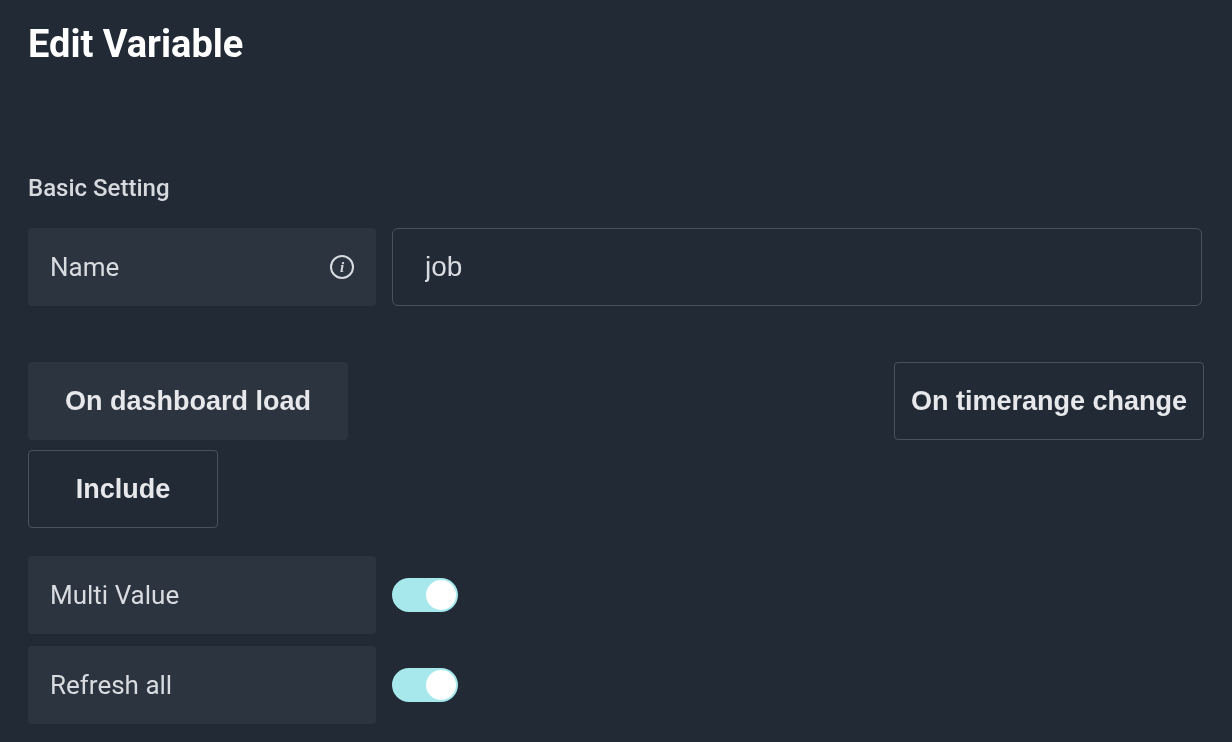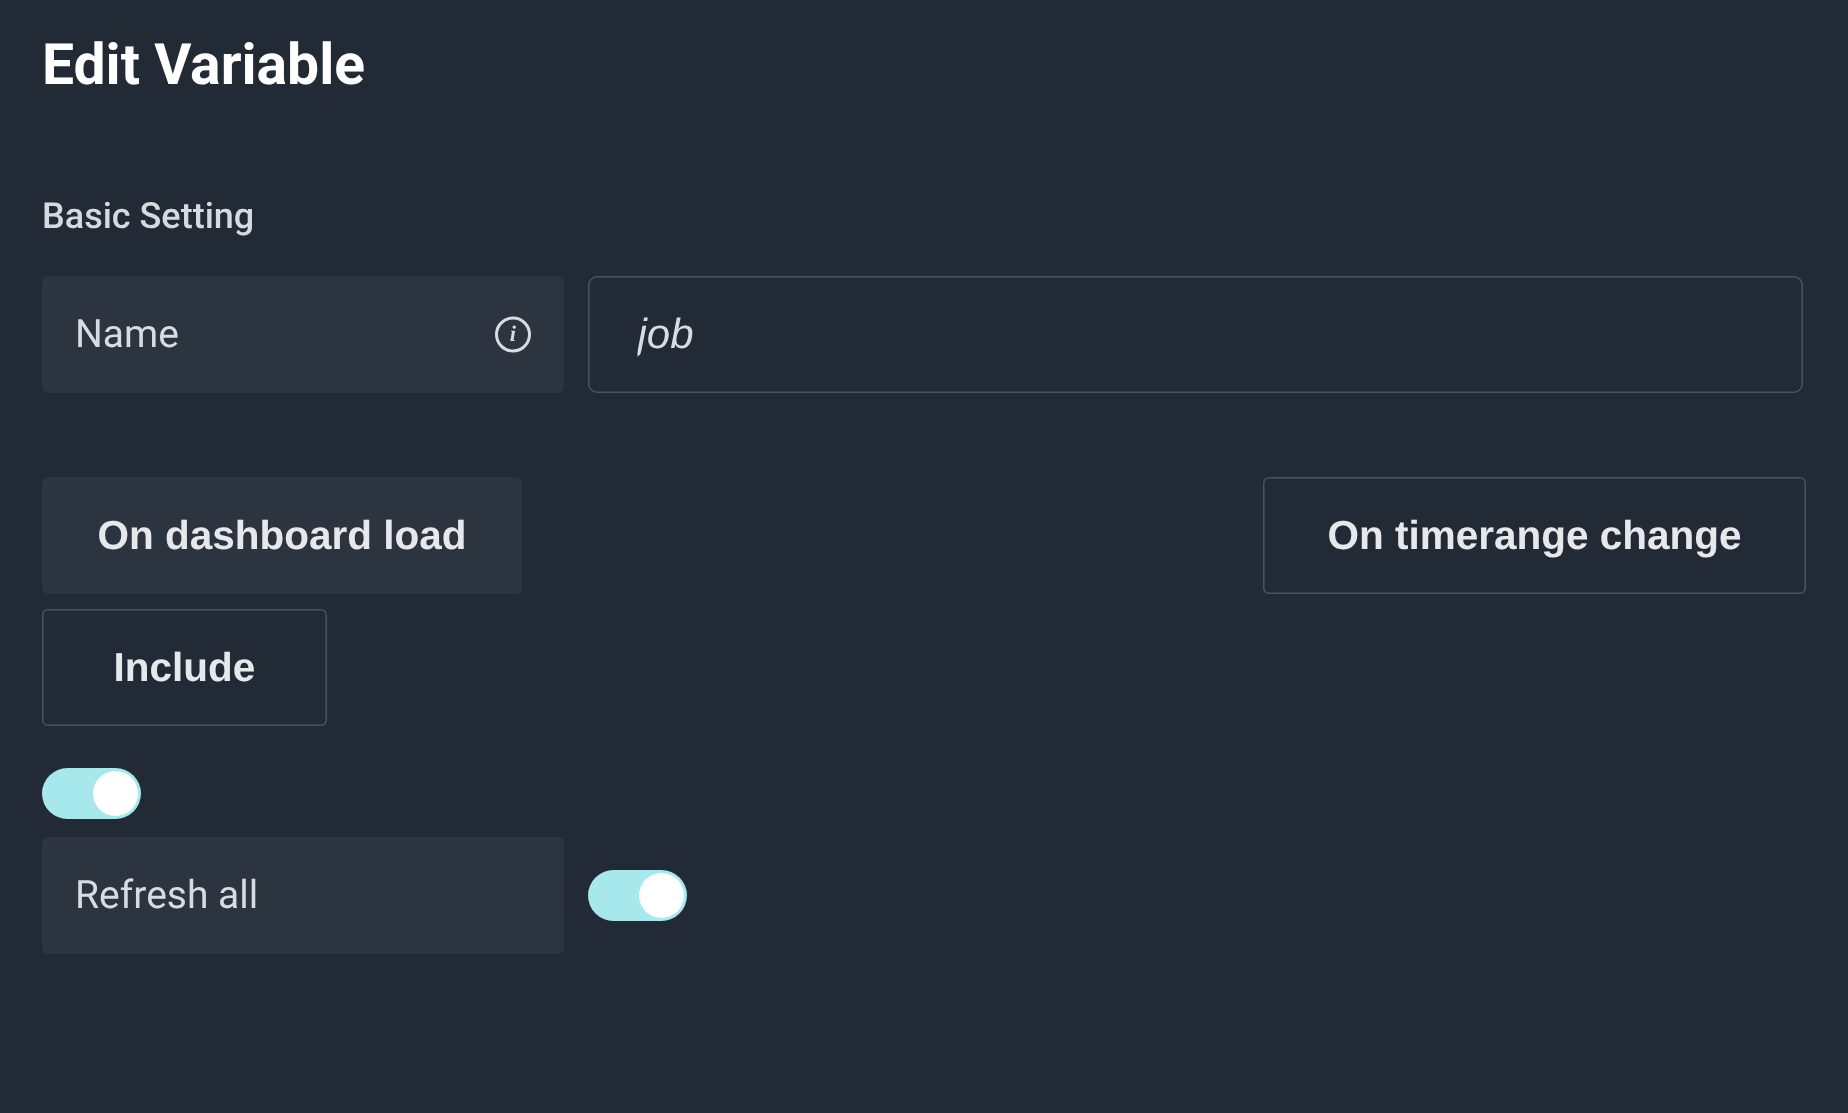--- a/index.html
+++ b/index.html
@@ -13,21 +13,21 @@
     color: #e6e8eb;
     width: 1232px;
     height: 742px;
     overflow: hidden;
     padding: 22px 28px;
   }
   .page-title {
     font-size: 38px;
     font-weight: 700;
     color: #ffffff;
-    margin-bottom: 64px;
+    margin-bottom: 108px;
   }
   .section-title {
     font-size: 24px;
     font-weight: 500;
     color: #d6d9dd;
     margin-bottom: 26px;
   }
   .form-row {
     display: flex;
     align-items: flex-start;
@@ -70,21 +70,20 @@
   .text-input {
     width: 810px;
     height: 78px;
     background: transparent;
     border: 1px solid #4a525f;
     border-radius: 6px;
     color: #d8dbe0;
     font-size: 28px;
     padding: 0 32px;
     outline: none;
-    font-style: italic;
   }
   .text-input::placeholder {
     color: #6f7784;
   }
   .segmented {
     display: flex;
     flex-wrap: wrap;
     gap: 12px;
     justify-content: space-between;
   }
@@ -158,29 +157,32 @@
   </div>
 </div>
 
 <div class="form-row">
 </div>
 
 <div class="form-row">
   <div class="field-area">
     <div class="segmented">
       <button class="seg-btn active" style="width:320px;">On dashboard load</button>
-      <button class="seg-btn" style="width:362px;">On timerange change</button>
+      <button class="seg-btn" style="width:310px;">On timerange change</button>
     </div>
     <div class="segmented seg-second-line">
       <button class="seg-btn" style="width:190px;">Include</button>
     </div>
   </div>
 </div>
 
 <div class="toggle-row">
+  <div class="label-cell">
+    <span>Multi Value</span>
+  </div>
   <button class="toggle" aria-pressed="true">
     <span class="knob"></span>
   </button>
 </div>
 
 <div class="toggle-row">
   <div class="label-cell">
     <span>Refresh all</span>
   </div>
   <button class="toggle" aria-pressed="true">

